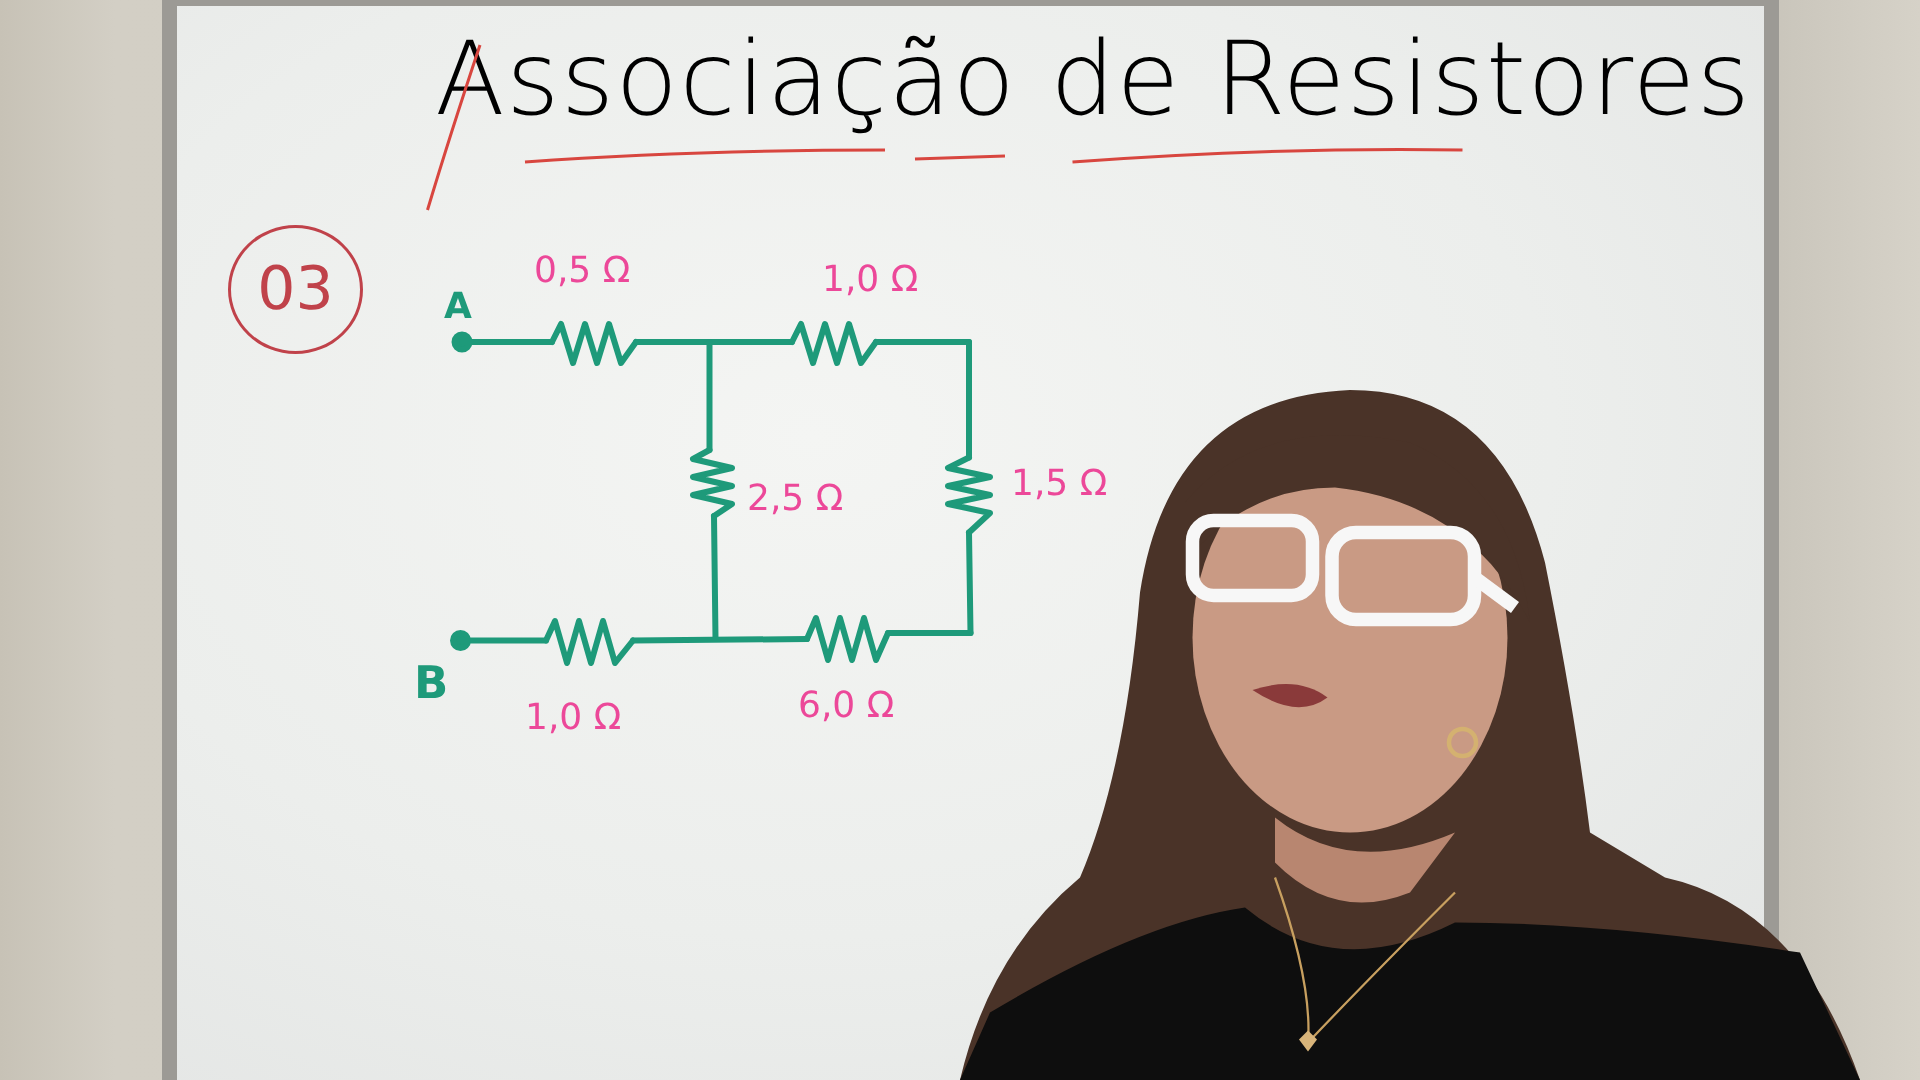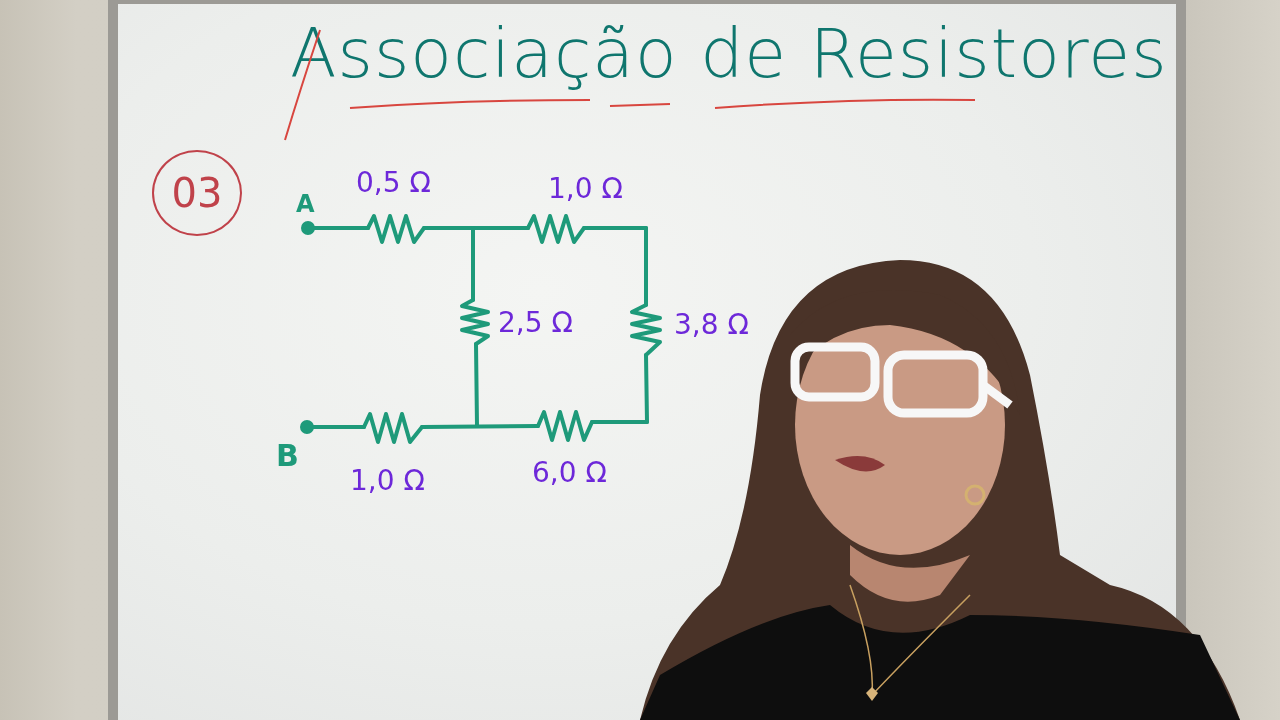--- a/index.html
+++ b/index.html
@@ -6,24 +6,24 @@
   body { width:1280px; height:720px; overflow:hidden; position:relative;
     background: linear-gradient(90deg, #c7c2b6 0%, #d3cfc5 6%, #cfcbc1 100%);
     font-family: "Liberation Sans", sans-serif; }
   .wall-right { position:absolute; left:1180px; top:0; width:100px; height:720px;
     background: linear-gradient(90deg,#c9c5bb,#d6d2c8); }
   .board { position:absolute; left:108px; top:0; width:1078px; height:720px;
     background:#9c9a95; }
   .board-inner { position:absolute; left:10px; top:4px; right:10px; bottom:0;
     background: radial-gradient(ellipse at 40% 40%, #f4f5f3 0%, #eceeec 55%, #e2e4e3 100%); }
   .title { position:absolute; left:290px; top:14px; font-family:"DejaVu Sans", sans-serif;
-    font-size:68px; color:#0f766e; letter-spacing:1px; font-weight:300; white-space:nowrap; }
+    font-size:68px; color:#000000; letter-spacing:1px; font-weight:300; white-space:nowrap; }
   svg.circuit { position:absolute; left:0; top:0; }
-  .label { position:absolute; font-family:"DejaVu Sans", sans-serif; color:#6d28d9;
-    font-size:28px; white-space:nowrap; }
+  .label { position:absolute; font-family:"DejaVu Sans", sans-serif; color:#ec4899;
+    font-size:24px; white-space:nowrap; }
   .node-label { position:absolute; font-family:"DejaVu Sans", sans-serif; color:#1e9a7a;
     font-size:24px; font-weight:bold; }
   .problem-num { position:absolute; left:152px; top:150px; width:86px; height:82px;
     border:2px solid #c0424a; border-radius:50%; color:#c0424a; font-size:40px;
     display:flex; align-items:center; justify-content:center; font-family:"DejaVu Sans", sans-serif;text-align:center; }
   .person { position:absolute; left:640px; top:255px; width:600px; height:465px; }
 </style>
 </head>
 <body>
 
@@ -67,22 +67,22 @@
     <polyline points="538,426 544,412 552,440 560,412 568,440 576,412 584,440 592,422"></polyline>
     <line x1="592" y1="422" x2="647" y2="422"></line>
   </g>
 </svg>
 
 <div class="node-label" style="left:296px;top:190px;">A</div>
 <div class="node-label" style="left:276px;top:438px;font-size:30px;">B</div>
 
 <div class="label" style="left:356px;top:166px;">0,5 Ω</div>
 <div class="label" style="left:548px;top:172px;">1,0 Ω</div>
-<div class="label" style="left:498px;top:306px;">2,5 Ω</div>
-<div class="label" style="left:674px;top:308px;">3,8 Ω</div>
+<div class="label" style="left:498px;top:318px;">2,5 Ω</div>
+<div class="label" style="left:674px;top:308px;">1,5 Ω</div>
 <div class="label" style="left:350px;top:464px;">1,0 Ω</div>
 <div class="label" style="left:532px;top:456px;text-align:center;">6,0 Ω</div>
 
 <svg class="person" viewBox="0 0 600 465">
   <path d="M120 140 Q140 10 260 5 Q360 5 390 120 Q410 220 420 300 L470 330 Q560 350 600 465 L0 465 Q20 380 80 330 Q110 260 120 140 Z" fill="#4a3328"></path>
   <ellipse cx="260" cy="170" rx="105" ry="130" fill="#c99a84"></ellipse>
   <path d="M150 80 Q200 20 300 40 Q370 70 380 160 Q340 80 250 70 Q190 70 150 120 Z" fill="#4a3328"></path>
   <g fill="none" stroke="#f7f7f7" stroke-width="9">
     <rect x="155" y="92" width="80" height="50" rx="14"></rect>
     <rect x="248" y="100" width="95" height="58" rx="16"></rect>

